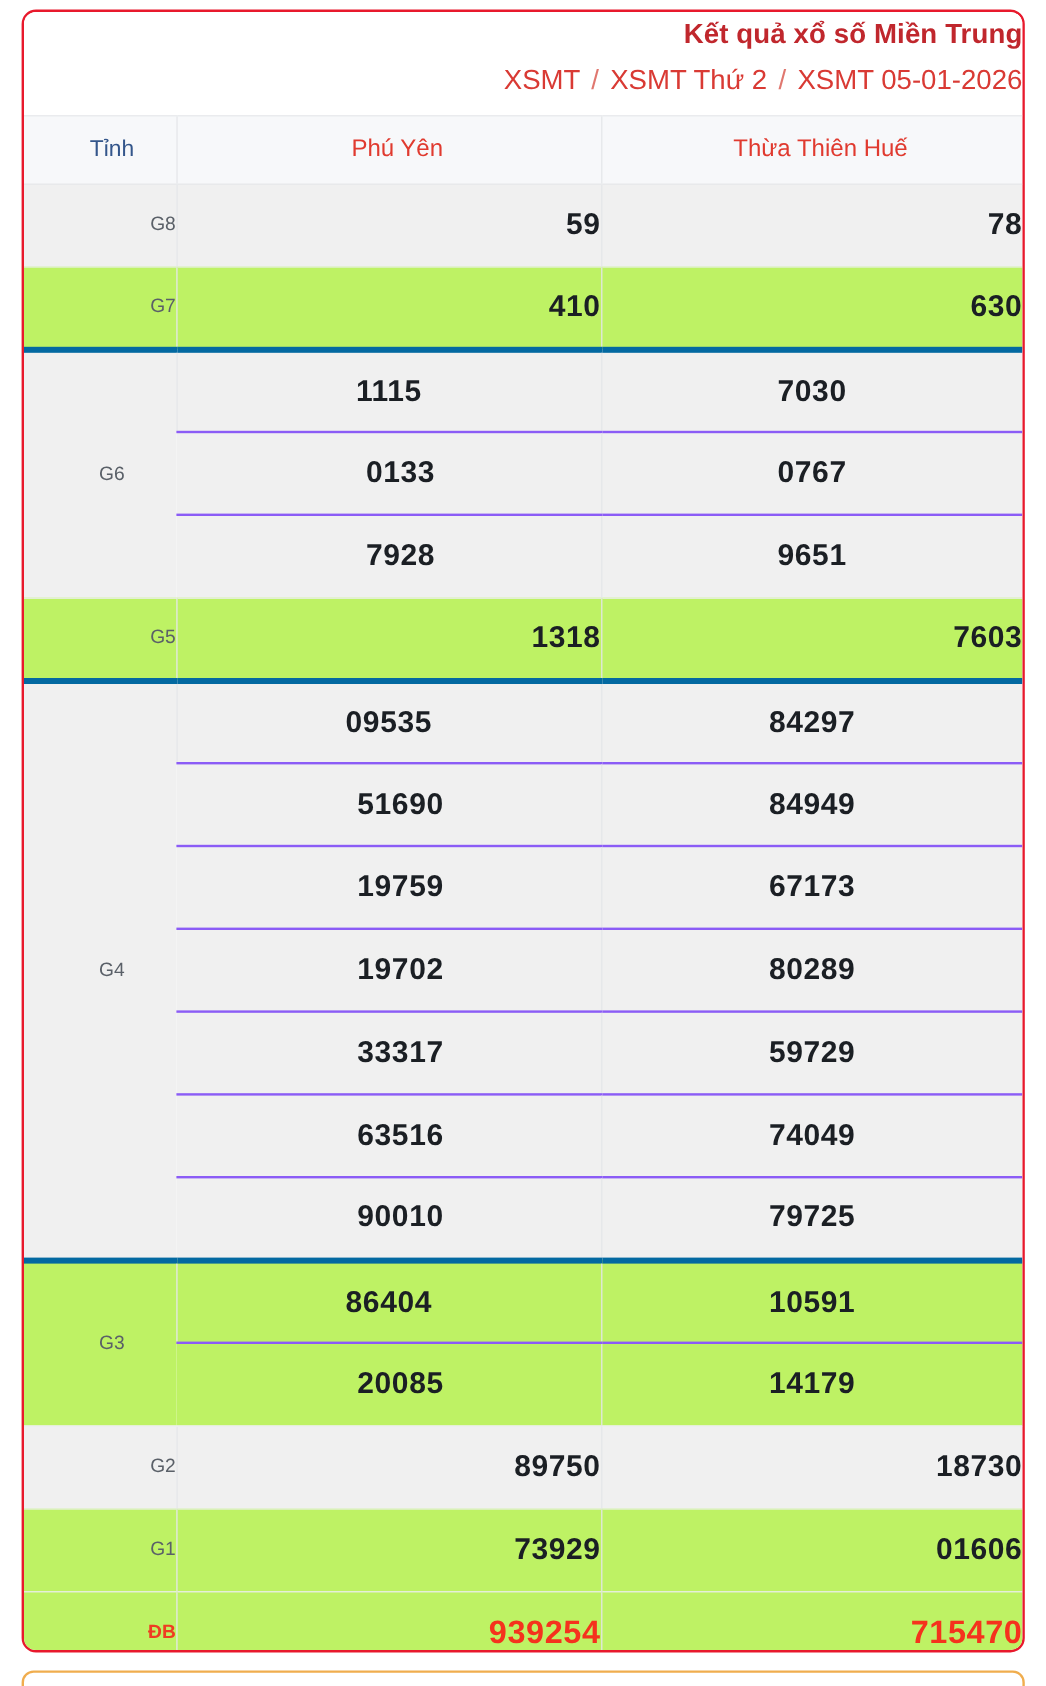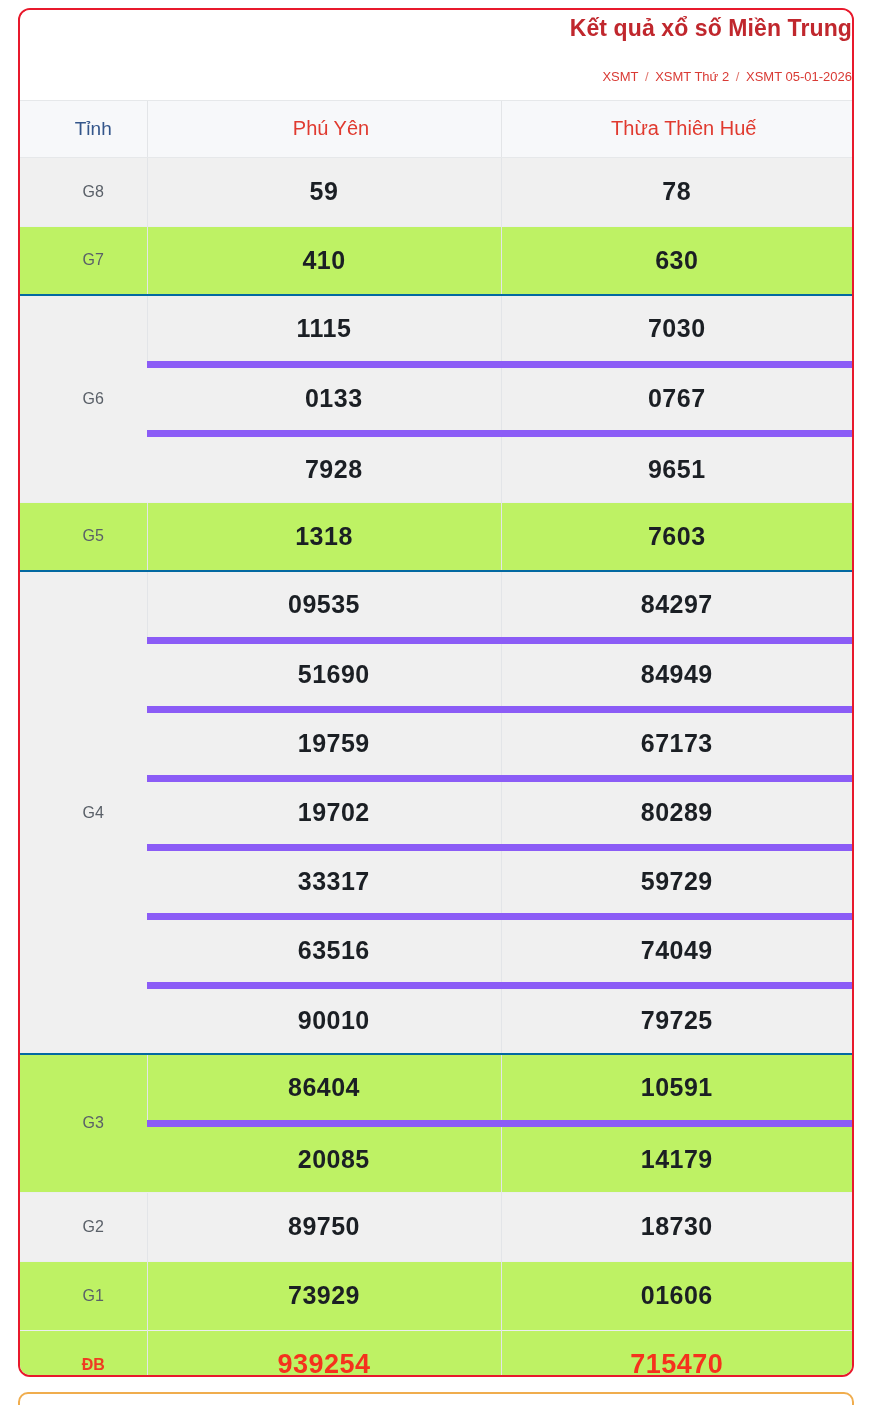--- a/index.html
+++ b/index.html
@@ -39,22 +39,22 @@
     background: #ffffff;
   }
   .page-title {
     font-size: 23px;
     font-weight: bold;
     color: #c0272d;
     letter-spacing: .1px;
     line-height: 1.25;
   }
   .breadcrumb {
-    margin-top: 26px;
-    font-size: 13px;
+    margin-top: 9px;
+    font-size: 23px;
     color: #d93a34;
     line-height: 1.3;
     white-space: nowrap;
   }
   .breadcrumb .crumb { color: #d93a34; }
   .breadcrumb .sep {
     color: #e0776f;
     padding: 0 3px;
   }
 
@@ -117,26 +117,26 @@
   .num.db-num {
     color: #f5321d;
     font-size: 27px;
   }
 
   
   tr.band-gray > td { background: #f0f0f0; }
   tr.band-white > td { background: #bef264; }
 
   
-  tr.r-single > td { height: 69px; }
+  tr.r-single > td { height: 69px; text-align: right; }
   tr.r-sub > td    { height: 69px; }
 
   
-  tr.r-sub > td.num-cell { border-top: 7px solid #8b5cf6; }
-  tr.r-sub.first-sub > td { border-top: 2px solid #0369a1; }
+  tr.r-sub > td.num-cell { border-top: 2px solid #8b5cf6; }
+  tr.r-sub.first-sub > td { border-top: 5px solid #0369a1; }
 
   
   .xs-table tbody tr:last-child > td { border-bottom: none; }
 
   
   .below-strip {
     position: absolute;
     left: 18px;
     top: 1392px;
     width: 836px;

